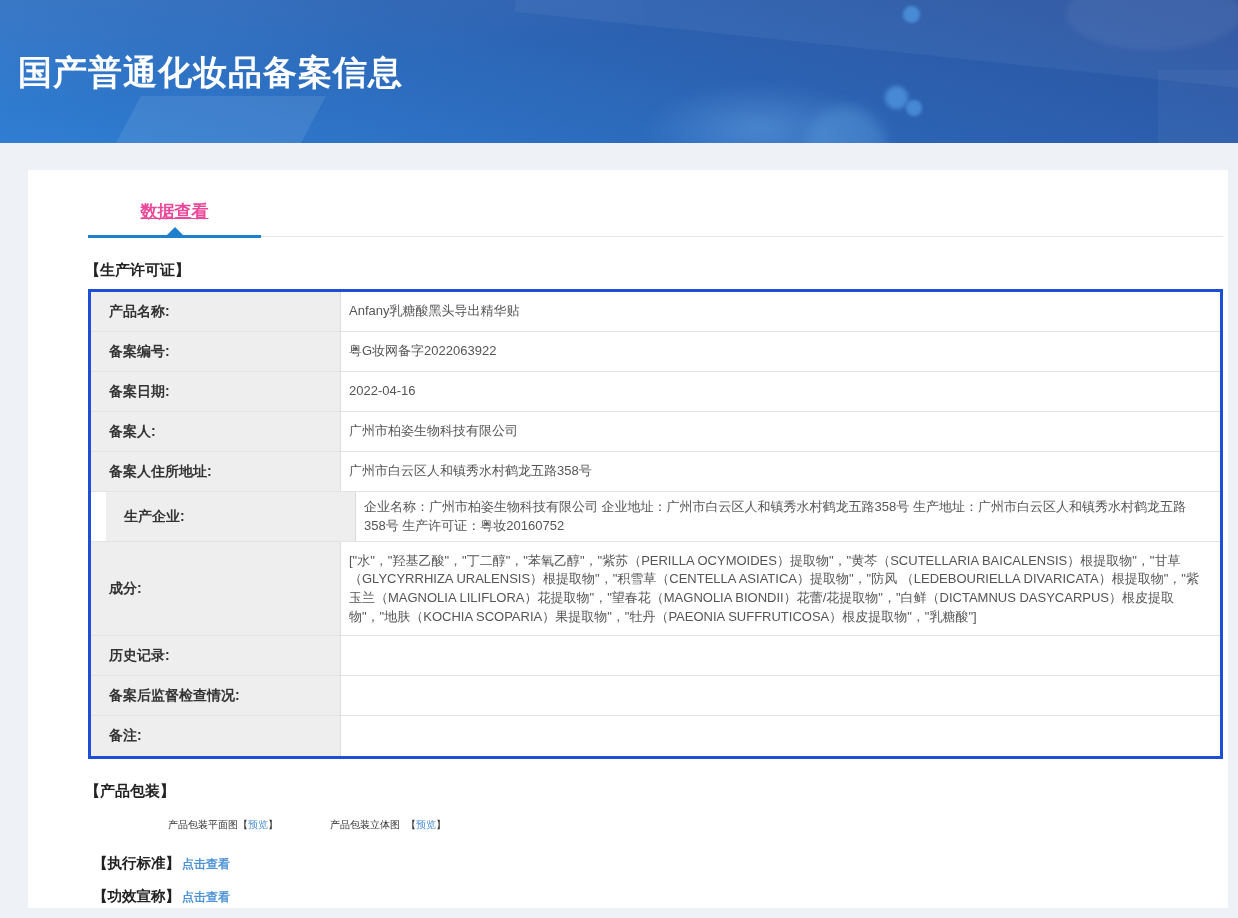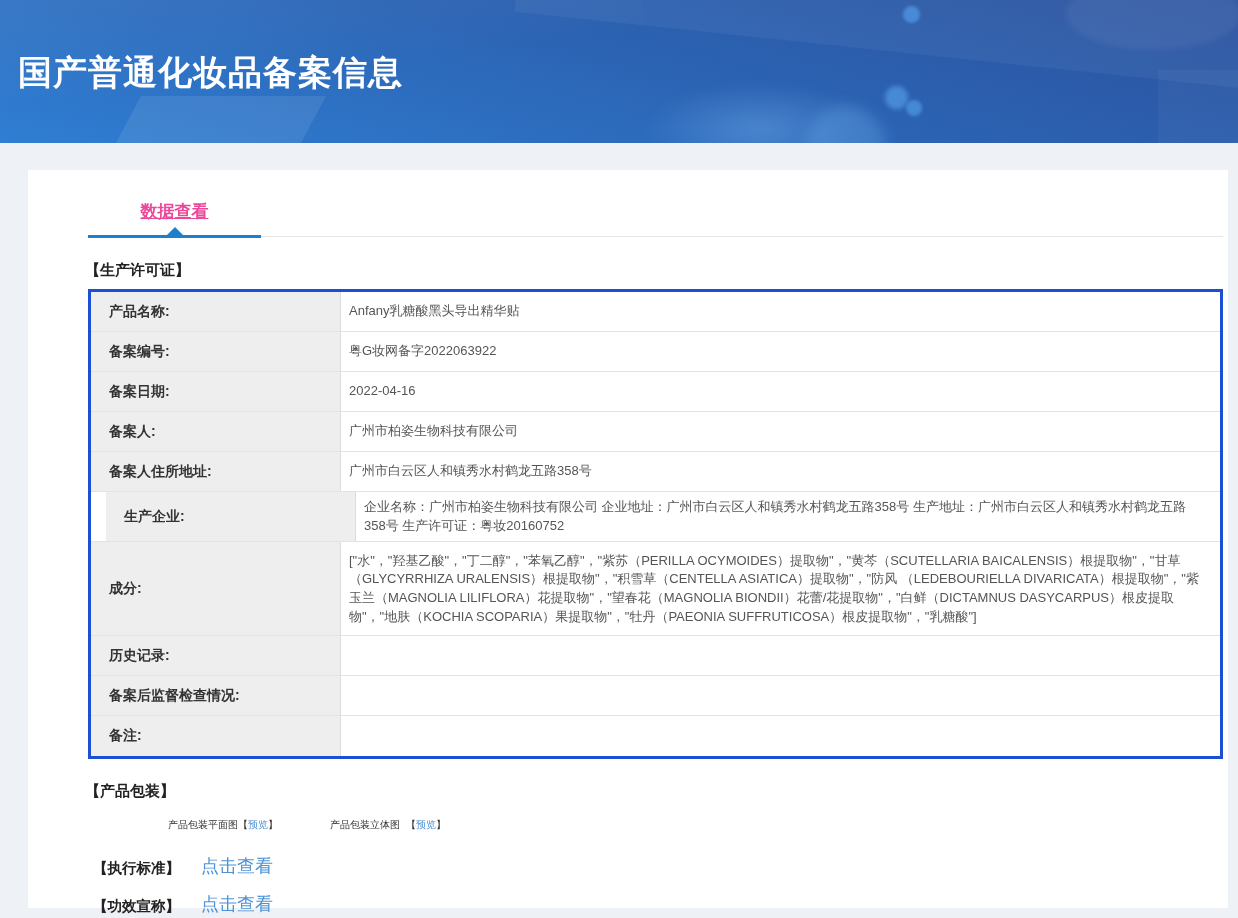--- a/index.html
+++ b/index.html
@@ -86,21 +86,21 @@
   .packaging-row { margin:17px 0 0 140px; display:flex; align-items:center; font-size:10px; color:#333; }
   .pack-item { display:flex; align-items:center; }
   .pack-item + .pack-item { margin-left:52px; }
   .pack-item.gapped .pack-label { margin-right:6px; }
   .bracket { color:#333; }
   .blue-link { color:#4e93d6; cursor:pointer; text-decoration:none; }
 
   
   .link-row { margin:22px 0 0 65px; display:flex; align-items:flex-end; font-size:14.5px; font-weight:bold; color:#222; }
   .link-row + .link-row { margin-top:14px; }
-  .link-row .blue-link { font-weight:normal; font-size:18px; margin-left:21px; }
+  .link-row .blue-link { font-weight:bold; font-size:12px; margin-left:2px; }
 </style>
 </head>
 <body>
 
 <div class="banner">
   <div class="shape streak-a"></div>
   <div class="shape streak-b"></div>
   <div class="shape trap"></div>
   <div class="shape blob"></div>
   <div class="shape blob2"></div>

